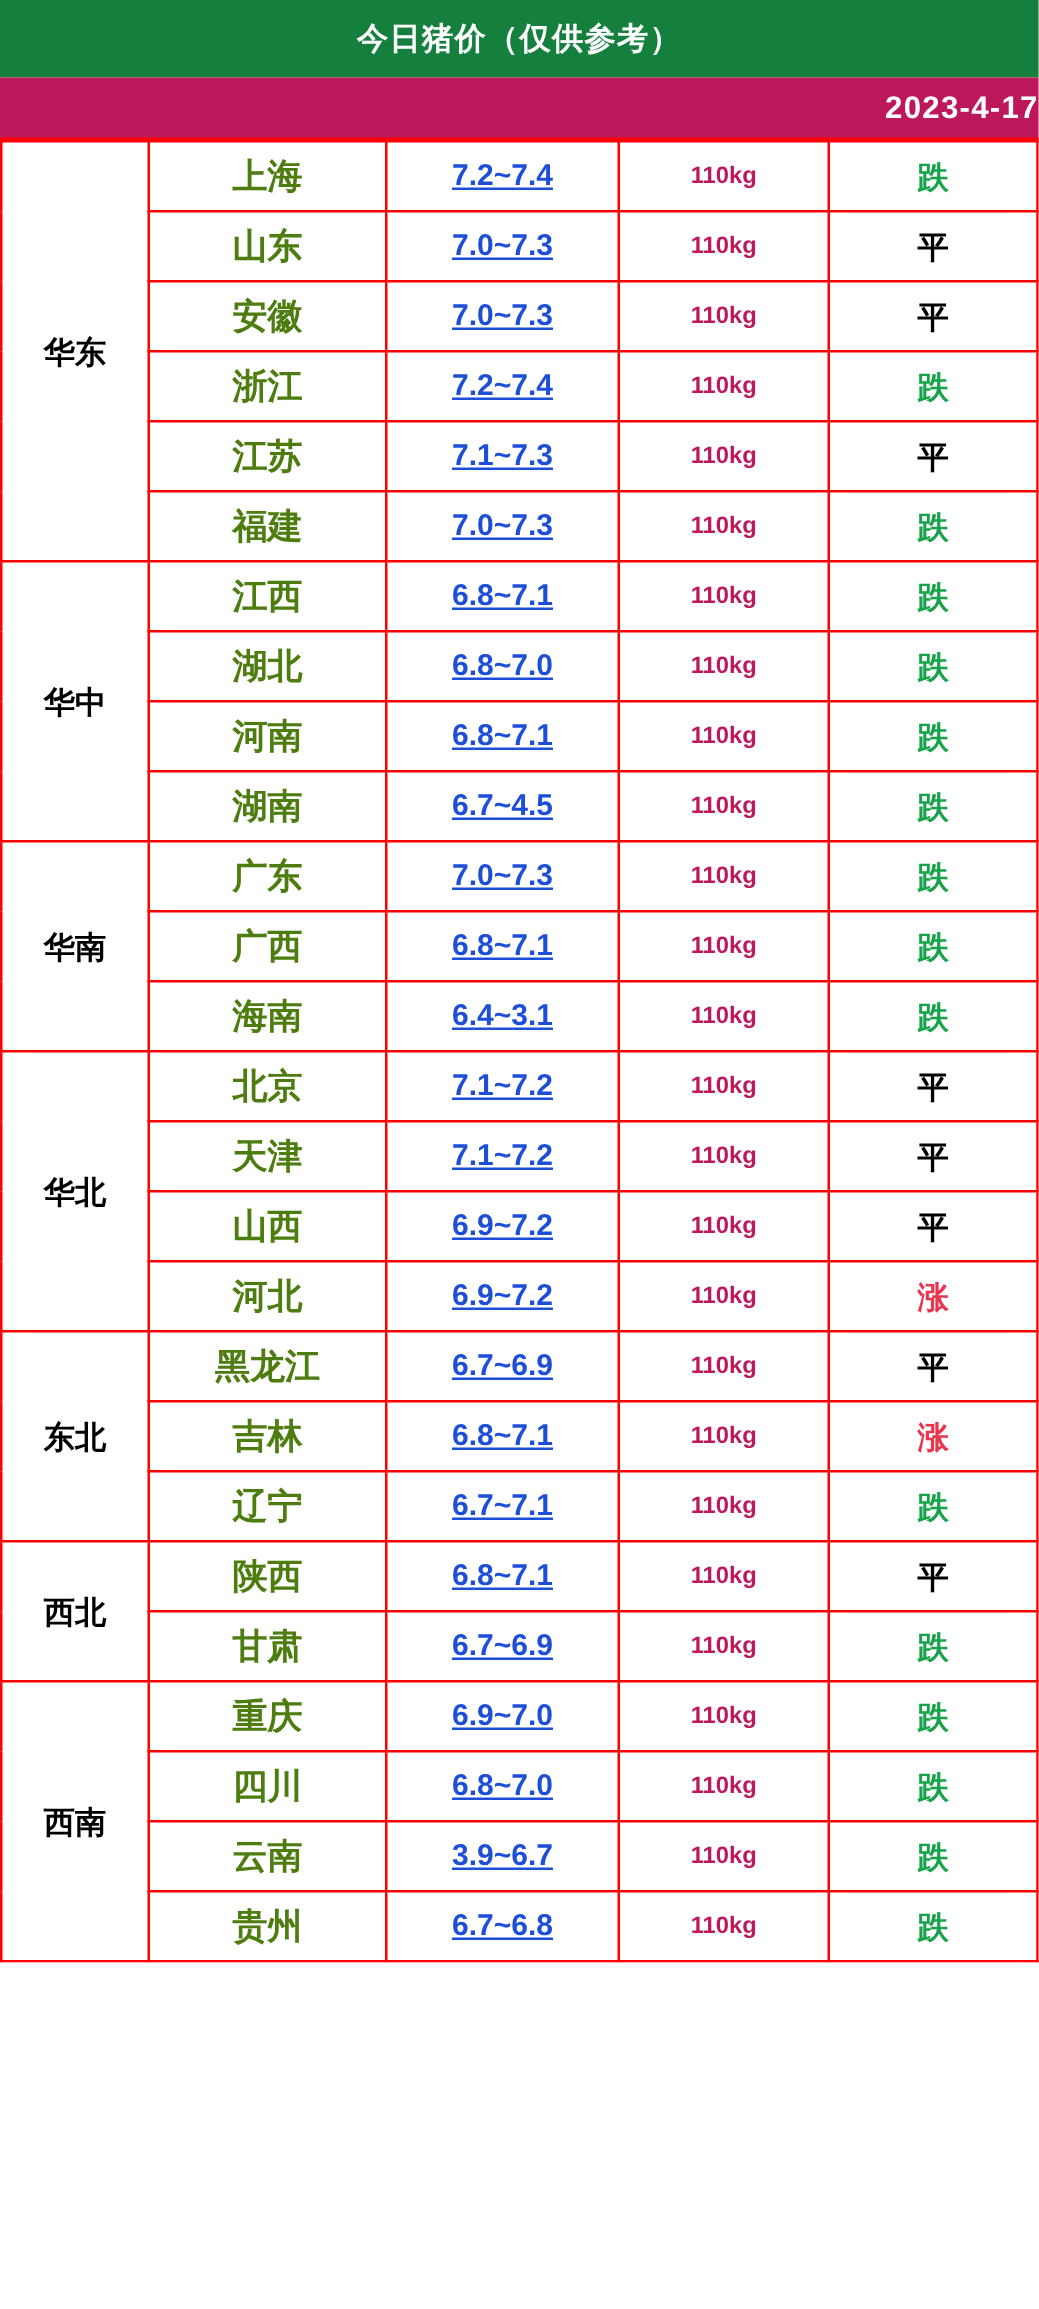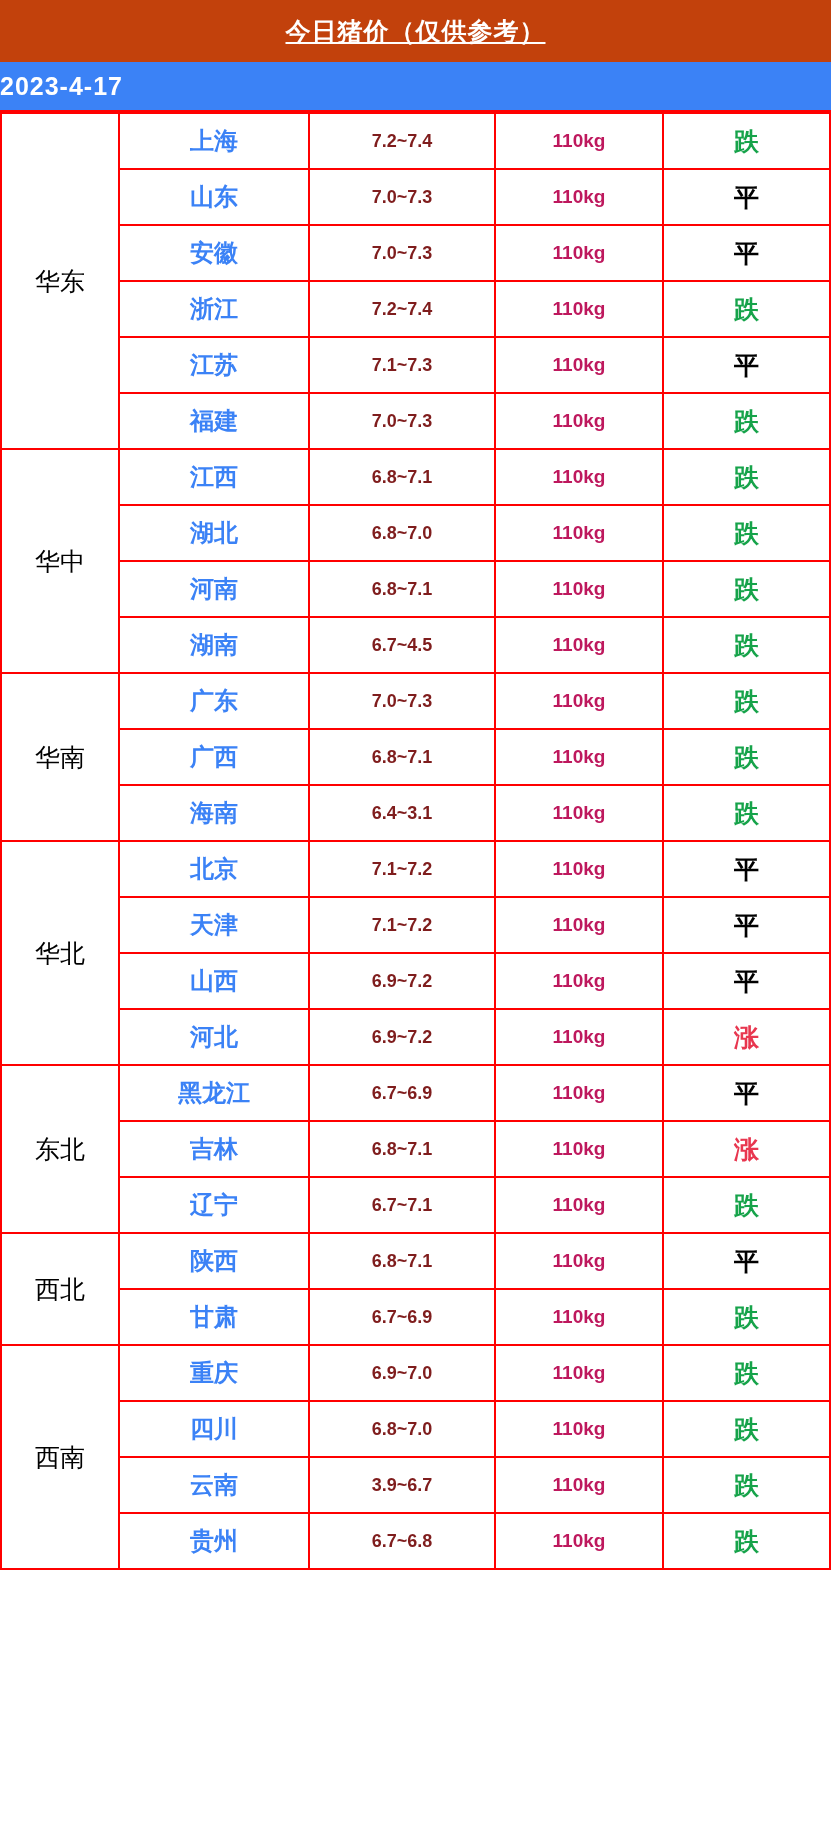--- a/index.html
+++ b/index.html
@@ -9,36 +9,35 @@
   }
   body {
     width: 831px;
     font-family: "Liberation Sans", "DejaVu Sans", sans-serif;
   }
   .sheet {
     width: 831px;
     box-sizing: border-box;
   }
   .title-bar {
-    background: #c2410c;
+    background: #15803d;
     color: #ffffff;
     font-size: 25px;
     font-weight: bold;
     text-align: center;
     height: 62px;
     line-height: 62px;
     letter-spacing: 1px;
-    text-decoration: underline;
   }
   .date-bar {
-    background: #3b82f6;
+    background: #be185d;
     color: #ffffff;
     font-size: 25px;
     font-weight: bold;
-    text-align: left;
+    text-align: right;
     height: 48px;
     line-height: 48px;
     letter-spacing: 1px;
     border-bottom: 2px solid #ff0000;
   }
   table.pig {
     border-collapse: collapse;
     width: 831px;
     table-layout: fixed;
   }
@@ -50,32 +49,33 @@
     box-sizing: border-box;
   }
   .col-region { width: 118px; }
   .col-prov   { width: 190px; }
   .col-price  { width: 186px; }
   .col-weight { width: 168px; }
   .col-trend  { width: 167px; }
 
   .region-cell {
     font-size: 25px;
-    font-weight: normal;
+    font-weight: bold;
     color: #000000;
   }
   .prov-cell {
+    font-size: 28px;
+    font-weight: bold;
+    color: #4d7c0f;
+  }
+  .price-cell {
     font-size: 24px;
     font-weight: bold;
-    color: #3b82f6;
-  }
-  .price-cell {
-    font-size: 18px;
-    font-weight: bold;
-    color: #7f1d1d;
+    color: #1d4ed8;
+    text-decoration: underline;
   }
   .weight-cell {
     font-size: 19px;
     font-weight: bold;
     color: #be185d;
   }
   .trend-cell {
     font-size: 25px;
     font-weight: bold;
   }

